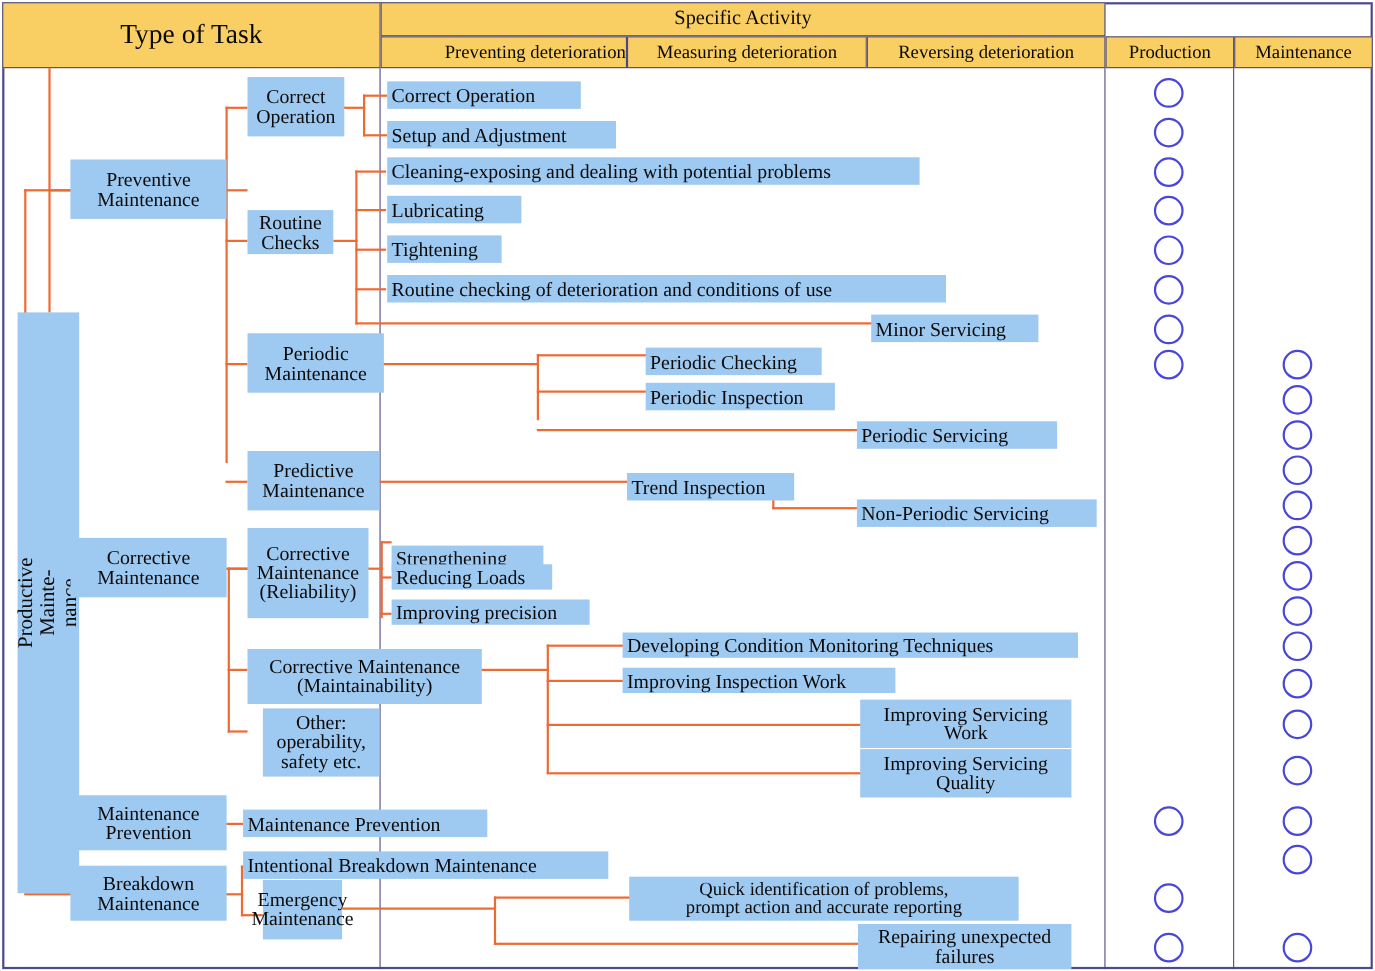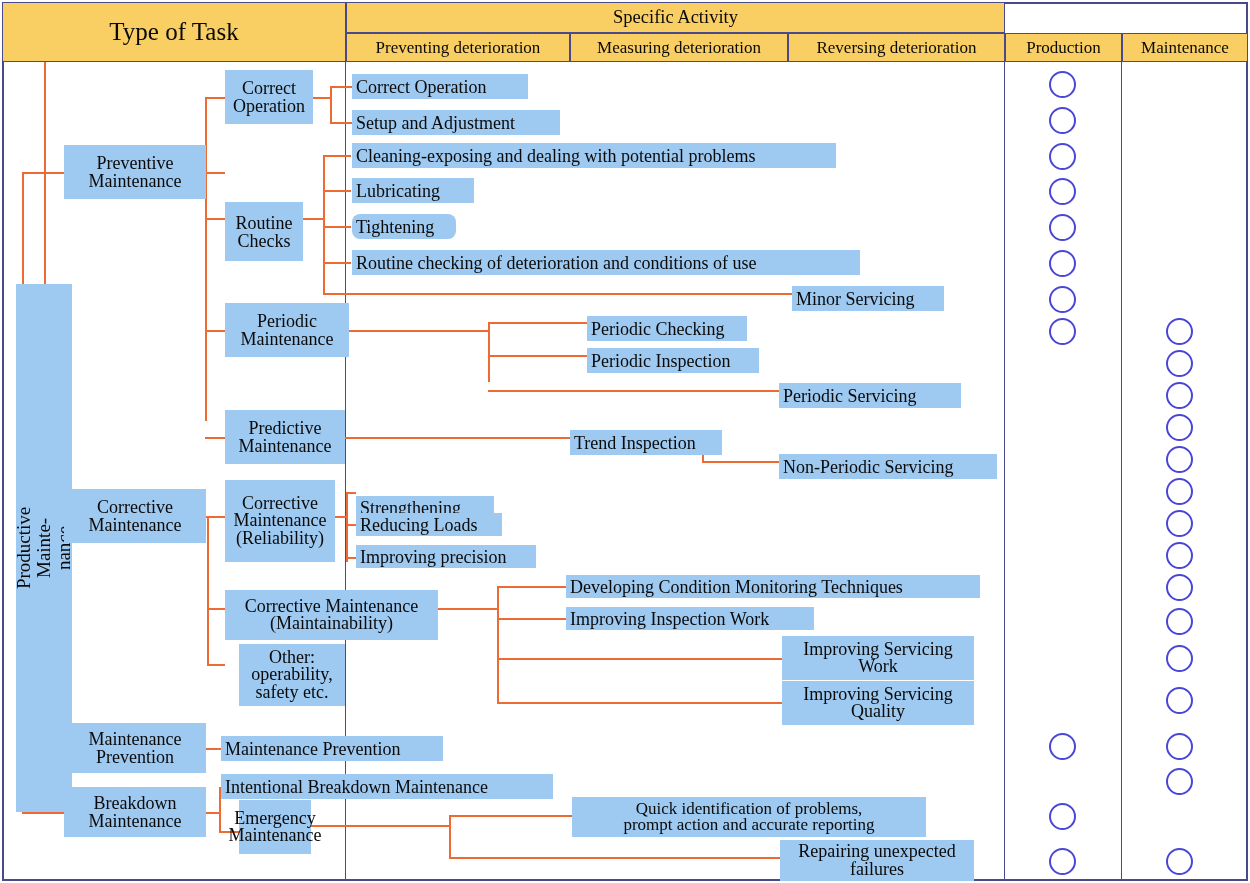--- a/index.html
+++ b/index.html
@@ -112,21 +112,21 @@
 
   <div class="hcell big" style="left:2px; top:2px; width:344px; height:60px;">
     <span>Type of Task</span>
   </div>
 
   <div class="hcell mid" style="left:346px; top:2px; width:659px; height:31px;">
     <span>Specific Activity</span>
   </div>
 
 
-  <div class="hcell sub" style="left:346px; top:33px; width:224px; height:29px;">
+  <div class="hcell sub" style="left:346px; top:33px; width:224px; height:29px;justify-content:flex-end;">
     <span>Preventing deterioration</span>
   </div>
   <div class="hcell sub" style="left:570px; top:33px; width:218px; height:29px;">
     <span>Measuring deterioration</span>
   </div>
   <div class="hcell sub" style="left:788px; top:33px; width:217px; height:29px;">
     <span>Reversing deterioration</span>
   </div>
   <div class="hcell sub" style="left:1005px; top:33px; width:117px; height:29px;">
     <span>Production</span>
@@ -228,21 +228,21 @@
   </div>
   <div class="node" style="left:64px; top:787px; width:142px; height:50px;">
     <span>Breakdown
 Maintenance</span>
   </div>
 
   <div class="node" style="left:225px; top:70px; width:88px; height:54px;">
     <span>Correct
 Operation</span>
   </div>
-  <div class="node" style="left:225px; top:202px; width:78px; height:59px;text-align:center;">
+  <div class="node" style="left:225px; top:191px; width:78px; height:40px;text-align:center;">
     <span>Routine
 Checks</span>
   </div>
   <div class="node" style="left:225px; top:303px; width:124px; height:54px;">
     <span>Periodic
 Maintenance</span>
   </div>
   <div class="node" style="left:225px; top:410px; width:120px; height:54px;">
     <span>Predictive
 Maintenance</span>
@@ -271,21 +271,21 @@
   </div>
   <div class="node left" style="left:352px; top:110px; width:208px; height:25px;">
     <span>Setup and Adjustment</span>
   </div>
   <div class="node left" style="left:352px; top:143px; width:484px; height:25px;">
     <span>Cleaning-exposing and dealing with potential problems</span>
   </div>
   <div class="node left" style="left:352px; top:178px; width:122px; height:25px;">
     <span>Lubricating</span>
   </div>
-  <div class="node left" style="left:352px; top:214px; width:104px; height:25px;border-radius:8px;">
+  <div class="node left" style="left:352px; top:214px; width:104px; height:25px;">
     <span>Tightening</span>
   </div>
   <div class="node left" style="left:352px; top:250px; width:508px; height:25px;">
     <span>Routine checking of deterioration and conditions of use</span>
   </div>
   <div class="node left" style="left:792px; top:286px; width:152px; height:25px;">
     <span>Minor Servicing</span>
   </div>
   <div class="node left" style="left:587px; top:316px; width:160px; height:25px;">
     <span>Periodic Checking</span>

